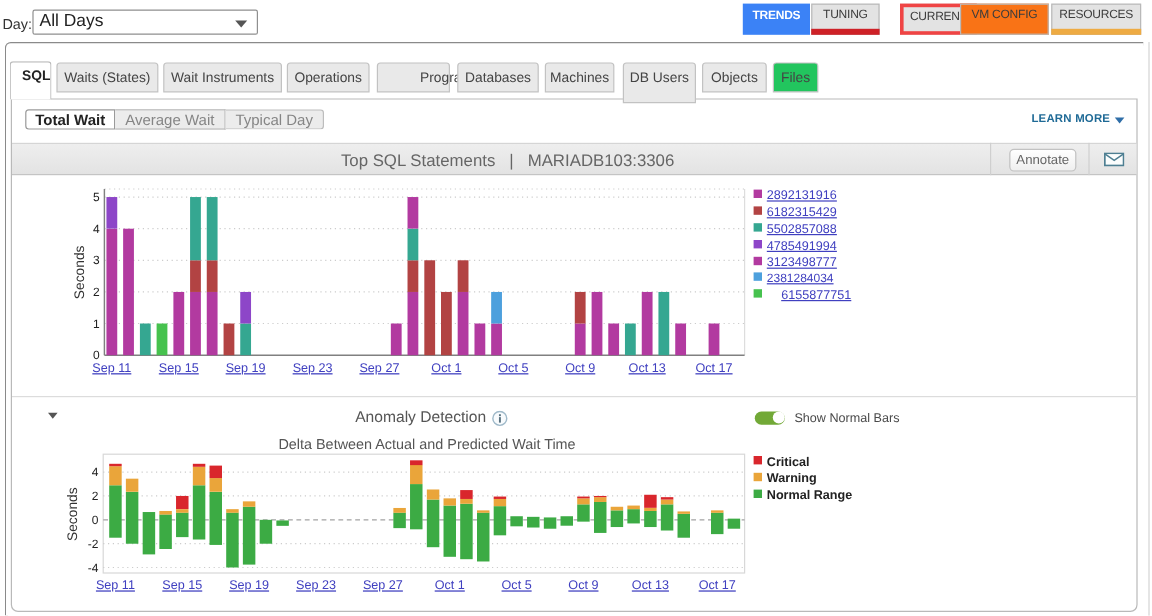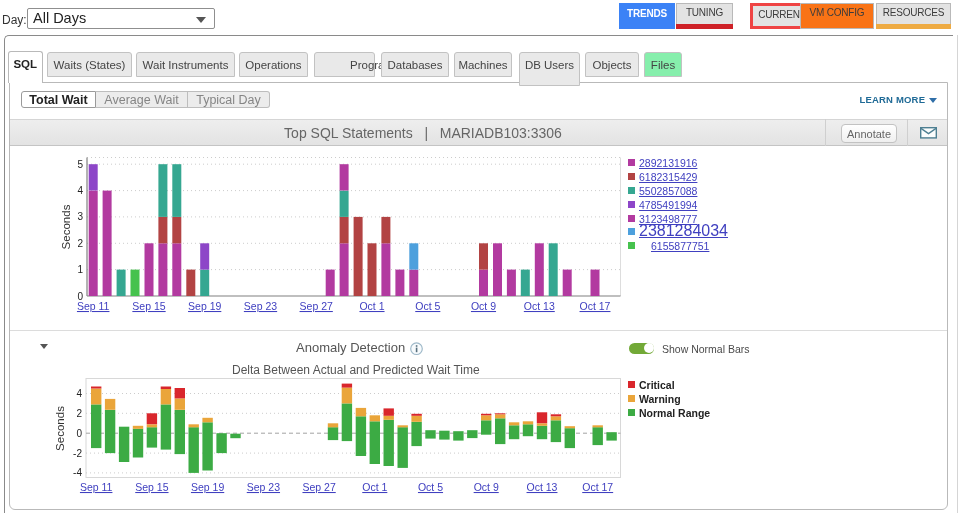--- a/index.html
+++ b/index.html
@@ -17,30 +17,30 @@
 <div style="position:absolute;left:676px;top:3px;width:57px;height:25.5px;background:#e3e3e3;border:1px solid #b9b9b9;color:#3c3c3c;font-size:10px;letter-spacing:-0.2px;text-align:center;line-height:17px;box-sizing:border-box;">TUNING<div style="position:absolute;left:-1px;right:-1px;bottom:-1px;height:5px;background:#ce2127"></div></div>
 <div style="position:absolute;left:750px;top:3px;width:64px;height:25.5px;background:#e3e3e3;border:3px solid #ef4444;color:#3c3c3c;font-size:10px;letter-spacing:-0.2px;text-align:center;line-height:17px;box-sizing:border-box;">CURRENT</div>
 <div style="position:absolute;left:800px;top:3px;width:74px;height:25.5px;background:#f97316;border:1px solid #b9b9b9;color:#3c3c3c;font-size:10px;letter-spacing:-0.2px;text-align:center;line-height:17px;box-sizing:border-box;">VM CONFIG</div>
 <div style="position:absolute;left:876px;top:3px;width:75px;height:25.5px;background:#e3e3e3;border:1px solid #b9b9b9;color:#3c3c3c;font-size:10px;letter-spacing:-0.2px;text-align:center;line-height:17px;box-sizing:border-box;">RESOURCES<div style="position:absolute;left:-1px;right:-1px;bottom:-1px;height:5px;background:#eeab43"></div></div>
 
 <div class="abs" style="left:4px;top:35px;width:949px;height:478px;border:1px solid #8a8a8a;border-right:none;border-bottom:none;border-radius:5px 0 0 0;background:#fff"></div>
 <div class="abs" style="left:957px;top:35px;width:1px;height:478px;background:#d5d5d5"></div>
 
 <div class="abs" style="left:8.5px;top:82px;width:939px;height:427.5px;background:#fff;border:1px solid #b9b9b9;border-radius:0 0 6px 6px"></div>
 
-<div style="position:absolute;left:7.5px;top:51px;width:35.5px;height:32px;background:#fff;border:1px solid #b9b9b9;border-bottom:none;border-radius:3px 3px 0 0;color:#222;font-weight:bold;z-index:5;font-size:11.5px;text-align:center;line-height:25px;box-sizing:border-box;">SQL</div>
+<div style="position:absolute;left:7.5px;top:51px;width:35.5px;height:32px;background:#fff;border:1px solid #b9b9b9;border-bottom:none;border-radius:3px 3px 0 0;color:#222;font-weight:bold;z-index:5;font-size:11.5px;text-align:right;line-height:25px;box-sizing:border-box;">SQL</div>
 <div style="position:absolute;left:47px;top:52px;width:85px;height:25px;background:#e9e9e9;border:1px solid #c2c2c2;border-radius:3px 3px 0 0;color:#444;font-size:11.5px;text-align:center;line-height:25px;box-sizing:border-box;">Waits (States)</div>
 <div style="position:absolute;left:136px;top:52px;width:99px;height:25px;background:#e9e9e9;border:1px solid #c2c2c2;border-radius:3px 3px 0 0;color:#444;font-size:11.5px;text-align:center;line-height:25px;box-sizing:border-box;">Wait Instruments</div>
 <div style="position:absolute;left:239px;top:52px;width:69px;height:25px;background:#e9e9e9;border:1px solid #c2c2c2;border-radius:3px 3px 0 0;color:#444;font-size:11.5px;text-align:center;line-height:25px;box-sizing:border-box;">Operations</div>
 <div style="position:absolute;left:314px;top:52px;width:61px;height:25px;background:#e9e9e9;border:1px solid #c2c2c2;border-radius:3px 3px 0 0;color:#444;font-size:11.5px;text-align:center;line-height:25px;box-sizing:border-box;padding-left:35px;">Programs</div>
 <div style="position:absolute;left:381px;top:52px;width:68px;height:25px;background:#e9e9e9;border:1px solid #c2c2c2;border-radius:3px 3px 0 0;color:#444;font-size:11.5px;text-align:center;line-height:25px;box-sizing:border-box;">Databases</div>
 <div style="position:absolute;left:454px;top:52px;width:58px;height:25px;background:#e9e9e9;border:1px solid #c2c2c2;border-radius:3px 3px 0 0;color:#444;font-size:11.5px;text-align:center;line-height:25px;box-sizing:border-box;">Machines</div>
 <div style="position:absolute;left:519px;top:52px;width:61px;height:34px;background:#e9e9e9;border:1px solid #c2c2c2;border-radius:3px 3px 0 0;color:#444;font-size:11.5px;text-align:center;line-height:25px;box-sizing:border-box;">DB Users</div>
 <div style="position:absolute;left:585px;top:52px;width:54px;height:25px;background:#e9e9e9;border:1px solid #c2c2c2;border-radius:3px 3px 0 0;color:#444;font-size:11.5px;text-align:center;line-height:25px;box-sizing:border-box;">Objects</div>
-<div style="position:absolute;left:644px;top:52px;width:38px;height:25px;background:#86efac;border:1px solid #c2c2c2;border-radius:3px 3px 0 0;color:#444;font-size:11.5px;text-align:center;line-height:25px;box-sizing:border-box;">Files</div>
+<div style="position:absolute;left:644px;top:52px;width:38px;height:25px;background:#22c55e;border:1px solid #c2c2c2;border-radius:3px 3px 0 0;color:#444;font-size:11.5px;text-align:center;line-height:25px;box-sizing:border-box;">Files</div>
 
 <div class="abs" style="left:21px;top:91px;height:17px;z-index:6">
   <div style="float:left;width:75px;height:17px;background:#fff;border:1px solid #9a9a9a;border-radius:3px 0 0 3px;font-size:12.5px;font-weight:bold;color:#222;text-align:center;line-height:16px">Total Wait</div>
   <div style="float:left;width:92px;height:17px;background:#ececec;border:1px solid #bdbdbd;border-left:none;font-size:12.5px;color:#858585;text-align:center;line-height:16px">Average Wait</div>
   <div style="float:left;width:82px;height:17px;background:#ececec;border:1px solid #bdbdbd;border-left:none;border-radius:0 3px 3px 0;font-size:12.5px;color:#858585;text-align:center;line-height:16px">Typical Day</div>
 </div>
 <div class="abs" style="left:859.5px;top:94px;font-size:9.5px;font-weight:bold;color:#1f6a96;letter-spacing:0.18px;z-index:6">LEARN MORE</div>
 <div class="abs" style="left:929px;top:98px;width:0;height:0;border-left:4.5px solid transparent;border-right:4.5px solid transparent;border-top:5.5px solid #2f6ea8;z-index:6"></div>
 
 <div class="abs" style="left:9.5px;top:119px;width:937px;height:27px;background:linear-gradient(#eee,#e3e3e3);border-top:1px solid #d5d5d5;border-bottom:1px solid #c4c4c4;z-index:4"></div>
@@ -115,21 +115,21 @@
 <text x="379.8" y="160.0" font-family="Liberation Sans, sans-serif" font-size="10.5" fill="#4040c0" text-anchor="middle" text-decoration="underline">Oct 5</text>
 <text x="435.5" y="160.0" font-family="Liberation Sans, sans-serif" font-size="10.5" fill="#4040c0" text-anchor="middle" text-decoration="underline">Oct 9</text>
 <text x="491.3" y="160.0" font-family="Liberation Sans, sans-serif" font-size="10.5" fill="#4040c0" text-anchor="middle" text-decoration="underline">Oct 13</text>
 <text x="547.0" y="160.0" font-family="Liberation Sans, sans-serif" font-size="10.5" fill="#4040c0" text-anchor="middle" text-decoration="underline">Oct 17</text>
 </svg>
 <div style="position:absolute;left:628px;top:153.0px;height:14px"><span style="display:inline-block;width:7px;height:7px;background:#b23aa0;vertical-align:1px"></span><span style="margin-left:4px;font-size:10.5px;color:#4040c0;text-decoration:underline">2892131916</span></div>
 <div style="position:absolute;left:628px;top:166.9px;height:14px"><span style="display:inline-block;width:7px;height:7px;background:#b24343;vertical-align:1px"></span><span style="margin-left:4px;font-size:10.5px;color:#4040c0;text-decoration:underline">6182315429</span></div>
 <div style="position:absolute;left:628px;top:180.7px;height:14px"><span style="display:inline-block;width:7px;height:7px;background:#35a791;vertical-align:1px"></span><span style="margin-left:4px;font-size:10.5px;color:#4040c0;text-decoration:underline">5502857088</span></div>
 <div style="position:absolute;left:628px;top:194.6px;height:14px"><span style="display:inline-block;width:7px;height:7px;background:#8d46c8;vertical-align:1px"></span><span style="margin-left:4px;font-size:10.5px;color:#4040c0;text-decoration:underline">4785491994</span></div>
 <div style="position:absolute;left:628px;top:208.5px;height:14px"><span style="display:inline-block;width:7px;height:7px;background:#b23aa0;vertical-align:1px"></span><span style="margin-left:4px;font-size:10.5px;color:#4040c0;text-decoration:underline">3123498777</span></div>
-<div style="position:absolute;left:628px;top:222.3px;height:14px"><span style="display:inline-block;width:7px;height:7px;background:#4da0dd;vertical-align:1px"></span><span style="margin-left:4px;font-size:16px;color:#4040c0;text-decoration:underline">2381284034</span></div>
+<div style="position:absolute;left:628px;top:222.3px;height:14px"><span style="display:inline-block;width:7px;height:7px;background:#4da0dd;vertical-align:1px"></span><span style="margin-left:4px;font-size:10px;color:#4040c0;text-decoration:underline">2381284034</span></div>
 <div style="position:absolute;left:628px;top:236.2px;height:14px"><span style="display:inline-block;width:7px;height:7px;background:#46c24e;vertical-align:1px"></span><span style="margin-left:16px;font-size:10.5px;color:#4040c0;text-decoration:underline">6155877751</span></div>
 
 <div class="abs" style="left:9.5px;top:330px;width:937px;height:1px;background:#dcdcdc;z-index:4"></div>
 
 <div class="abs" style="left:40px;top:344px;width:0;height:0;border-left:4.5px solid transparent;border-right:4.5px solid transparent;border-top:5.5px solid #555;z-index:6"></div>
 <div class="abs" style="left:296px;top:340px;font-size:13px;color:#555;z-index:6">Anomaly Detection</div>
 <svg class="abs" style="left:409.5px;top:342px;z-index:6" width="14" height="14">
   <circle cx="6.5" cy="6.7" r="5.8" fill="#f8fbfd" stroke="#9fb9c9" stroke-width="1.2"></circle>
   <rect x="5.8" y="5.6" width="1.6" height="4.6" fill="#57707e"></rect>
   <rect x="5.8" y="3.2" width="1.6" height="1.6" fill="#57707e"></rect>

